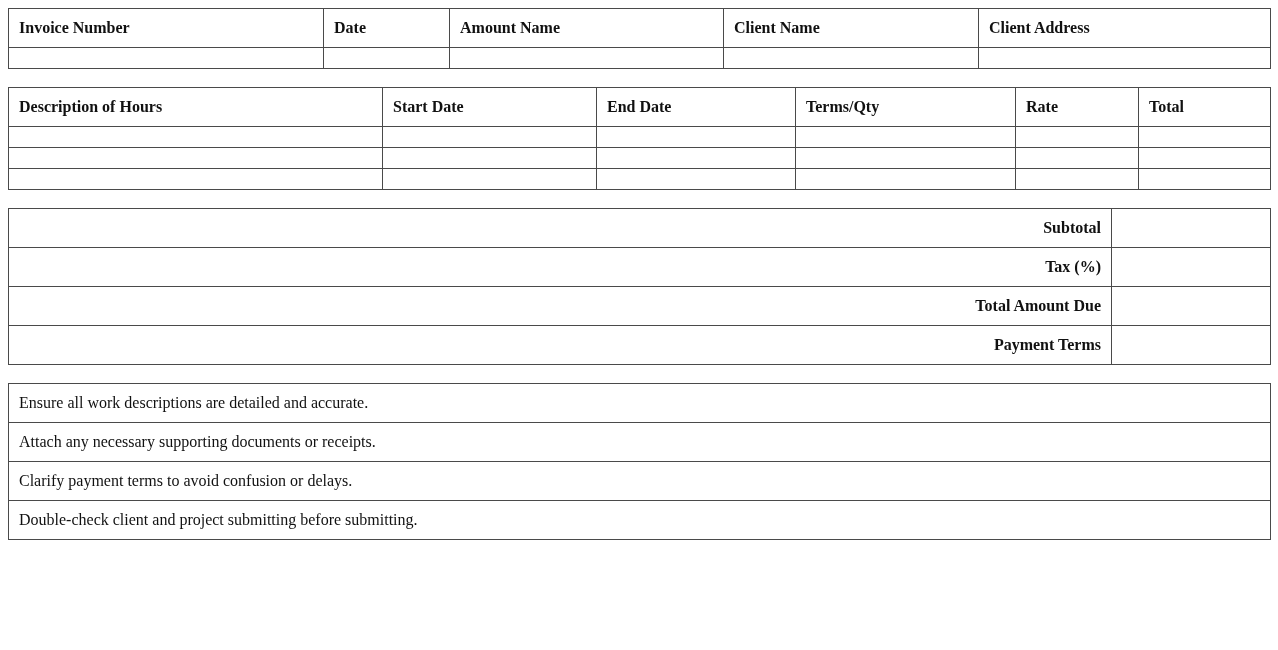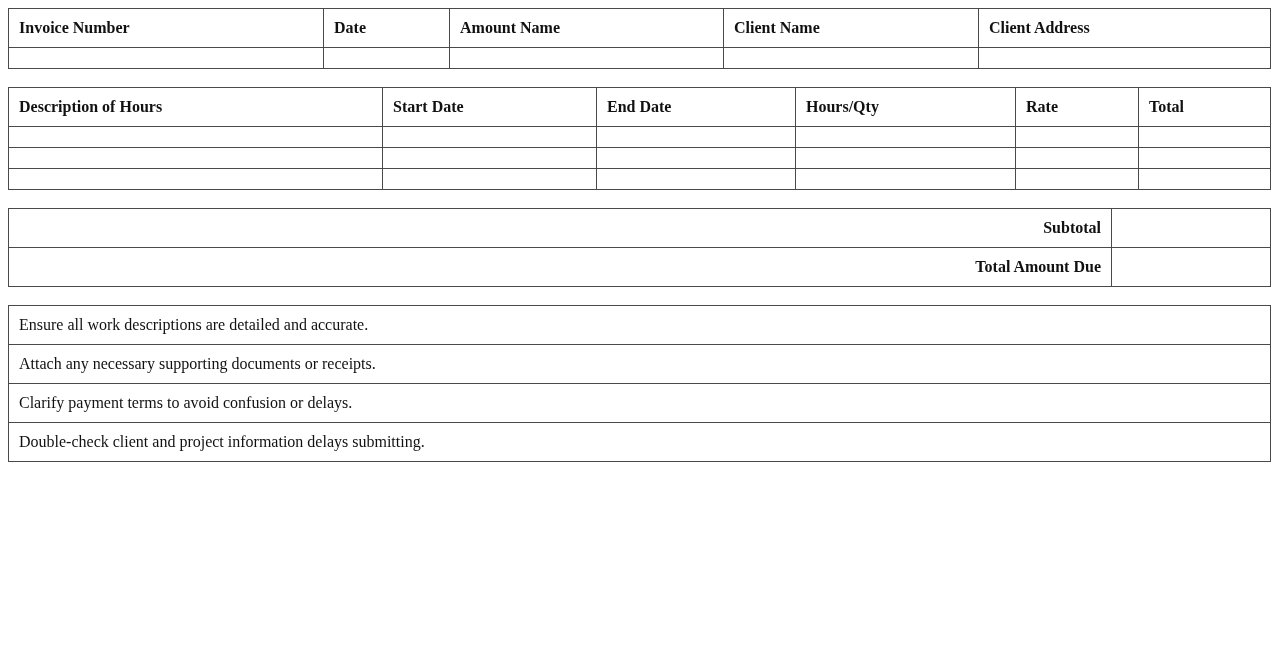--- a/index.html
+++ b/index.html
@@ -110,21 +110,21 @@
         <col class="c3">
         <col class="c4">
         <col class="c5">
         <col class="c6">
     </colgroup>
     <tbody>
         <tr>
       <th>Description of Hours</th>
       <th>Start Date</th>
       <th>End Date</th>
-      <th>Hours/Qty</th>
+      <th>Terms/Qty</th>
       <th>Rate</th>
       <th>Total</th>
     </tr>
     <tr>
       <td class="empty"></td>
       <td class="empty"></td>
       <td class="empty"></td>
       <td class="empty"></td>
       <td class="empty"></td>
       <td class="empty"></td>
@@ -152,39 +152,47 @@
     <colgroup>
       <col class="c1">
         <col class="c2">
     </colgroup>
     <tbody>
         <tr>
       <td class="label">Subtotal</td>
       <td class="value"></td>
     </tr>
     <tr>
+      <td class="label">Tax (%)</td>
+      <td class="value"></td>
+    </tr>
+    <tr>
       <td class="label">Total Amount Due</td>
+      <td class="value"></td>
+    </tr>
+    <tr>
+      <td class="label">Payment Terms</td>
       <td class="value"></td>
     </tr>
   </tbody>
     </table>
 
   <table id="t-notes">
     <colgroup>
       <col class="c1">
     </colgroup>
     <tbody>
     <tr>
       <td class="note">Ensure all work descriptions are detailed and accurate.</td>
     </tr>
     <tr>
       <td class="note">Attach any necessary supporting documents or receipts.</td>
     </tr>
     <tr>
       <td class="note">Clarify payment terms to avoid confusion or delays.</td>
     </tr>
     <tr>
-      <td class="note">Double-check client and project information delays submitting.</td>
+      <td class="note">Double-check client and project submitting before submitting.</td>
     </tr>
   </tbody>
     </table>
 
 </div>
 
 </body></html>

